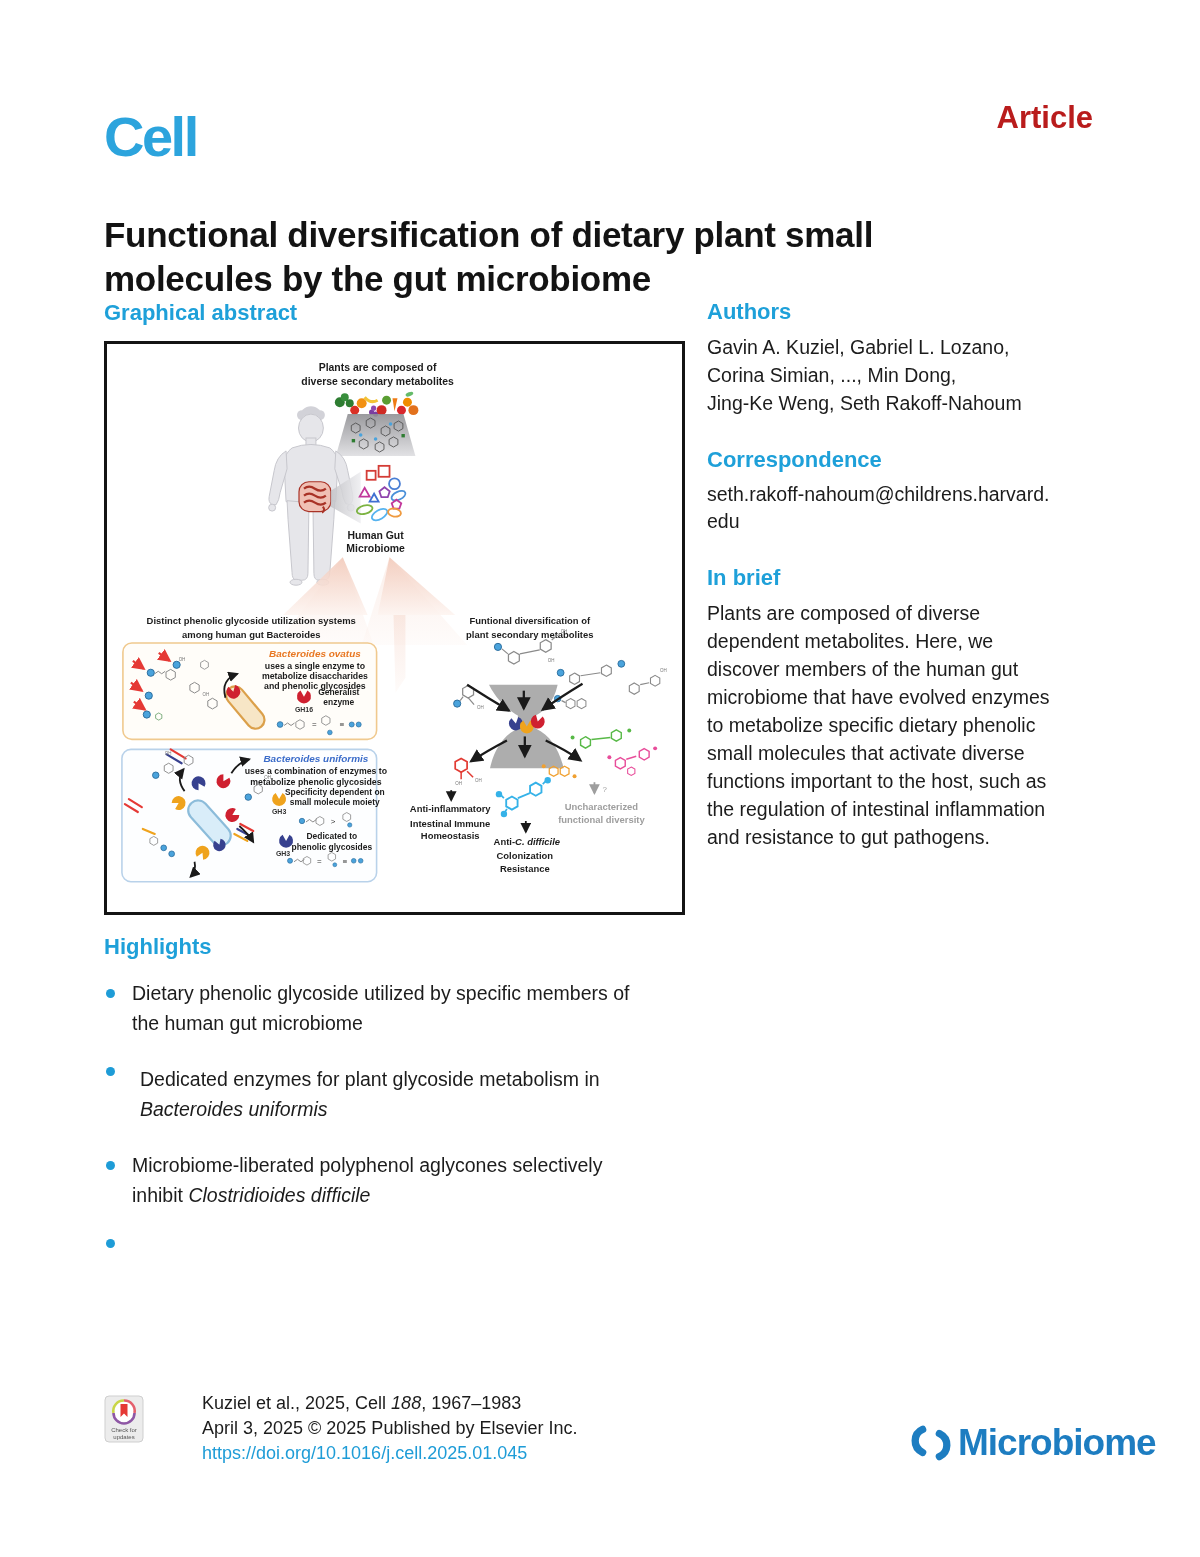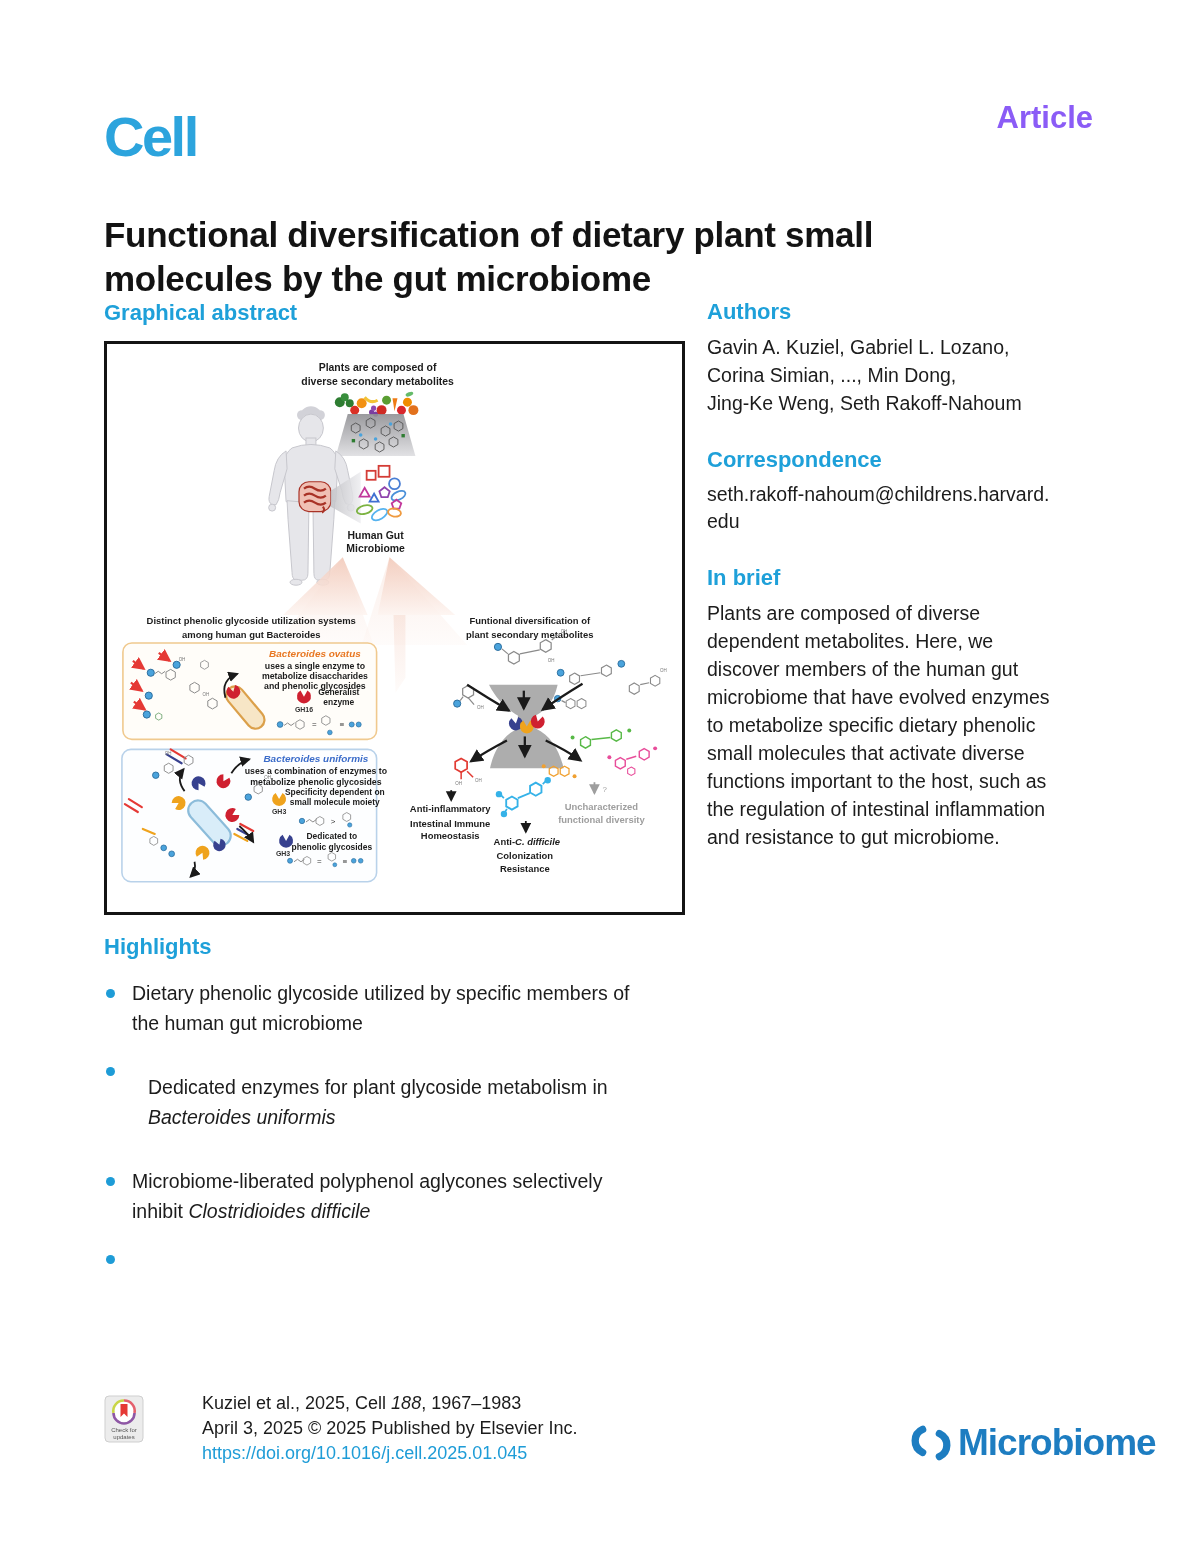--- a/index.html
+++ b/index.html
@@ -1,21 +1,21 @@
 <!DOCTYPE html>
 <html><head>
 <meta charset="utf-8">
 <style>
   html,body{margin:0;padding:0;background:#ffffff;}
   body{font-family:"Liberation Sans","DejaVu Sans",sans-serif;color:#1c1c1c;}
   .page{position:relative;width:1200px;height:1557px;background:#fff;overflow:hidden;}
 
   .cell-logo{position:absolute;left:104px;top:104px;font-size:56px;font-weight:bold;
     letter-spacing:-2.5px;color:#2ca4dd;}
-  .article-type{position:absolute;right:107px;top:100px;font-size:31px;font-weight:bold;color:#8b5cf6;margin-left:42px;}
+  .article-type{position:absolute;right:107px;top:100px;font-size:31px;font-weight:bold;color:#b91c1c;margin-left:42px;}
   .title{position:absolute;left:104px;top:190px;width:950px;font-size:35px;font-weight:bold;
     color:#131313;line-height:1.25;letter-spacing:-0.3px;}
 
   .sec-heading{font-size:22px;font-weight:bold;color:#1ea0d9;margin:0;}
   .ga-heading{position:absolute;left:104px;top:300px;}
 
   .figure-box{position:absolute;left:104px;top:341px;width:581px;height:574px;
     border:3px solid #141414;box-sizing:border-box;background:#fff;}
   .figure-box svg{display:block;width:100%;height:100%;}
 
@@ -441,34 +441,34 @@
       <h2 class="sec-heading">In brief</h2>
       <div class="authors-block">
         <div class="body-line">Plants are composed of diverse</div>
         <div class="body-line">dependent metabolites. Here, we</div>
         <div class="body-line">discover members of the human gut</div>
         <div class="body-line">microbiome that have evolved enzymes</div>
         <div class="body-line">to metabolize specific dietary phenolic</div>
         <div class="body-line">small molecules that activate diverse</div>
         <div class="body-line">functions important to the host, such as</div>
         <div class="body-line">the regulation of intestinal inflammation</div>
-        <div class="body-line">and resistance to gut microbiome.</div>
+        <div class="body-line">and resistance to gut pathogens.</div>
       </div>
     </div>
   </div>
 
   <div class="highlights">
     <h2 class="sec-heading">Highlights</h2>
     <div class="hl-item">
       <span class="bullet"></span>
       <p class="hl-text" style="margin:0"><span>Dietary phenolic glycoside utilized by specific members of</span><br><span>the human gut microbiome</span></p>
     </div>
     <div class="hl-item">
       <span class="bullet"></span>
-      <p class="hl-text" style="margin:16px"><span>Dedicated enzymes for plant glycoside metabolism in</span><br><span class="it">Bacteroides uniformis</span></p>
+      <p class="hl-text" style="margin:8px"><span>Dedicated enzymes for plant glycoside metabolism in</span><br><span class="it">Bacteroides uniformis</span></p>
     </div>
     <div class="hl-item">
       <span class="bullet"></span>
       <p class="hl-text" style="margin:0"><span>Microbiome-liberated polyphenol aglycones selectively</span><br><span>inhibit </span><span class="it">Clostridioides difficile</span></p>
     </div>
     <div class="hl-item">
       <span class="bullet"></span>
     </div>
   </div>
 

